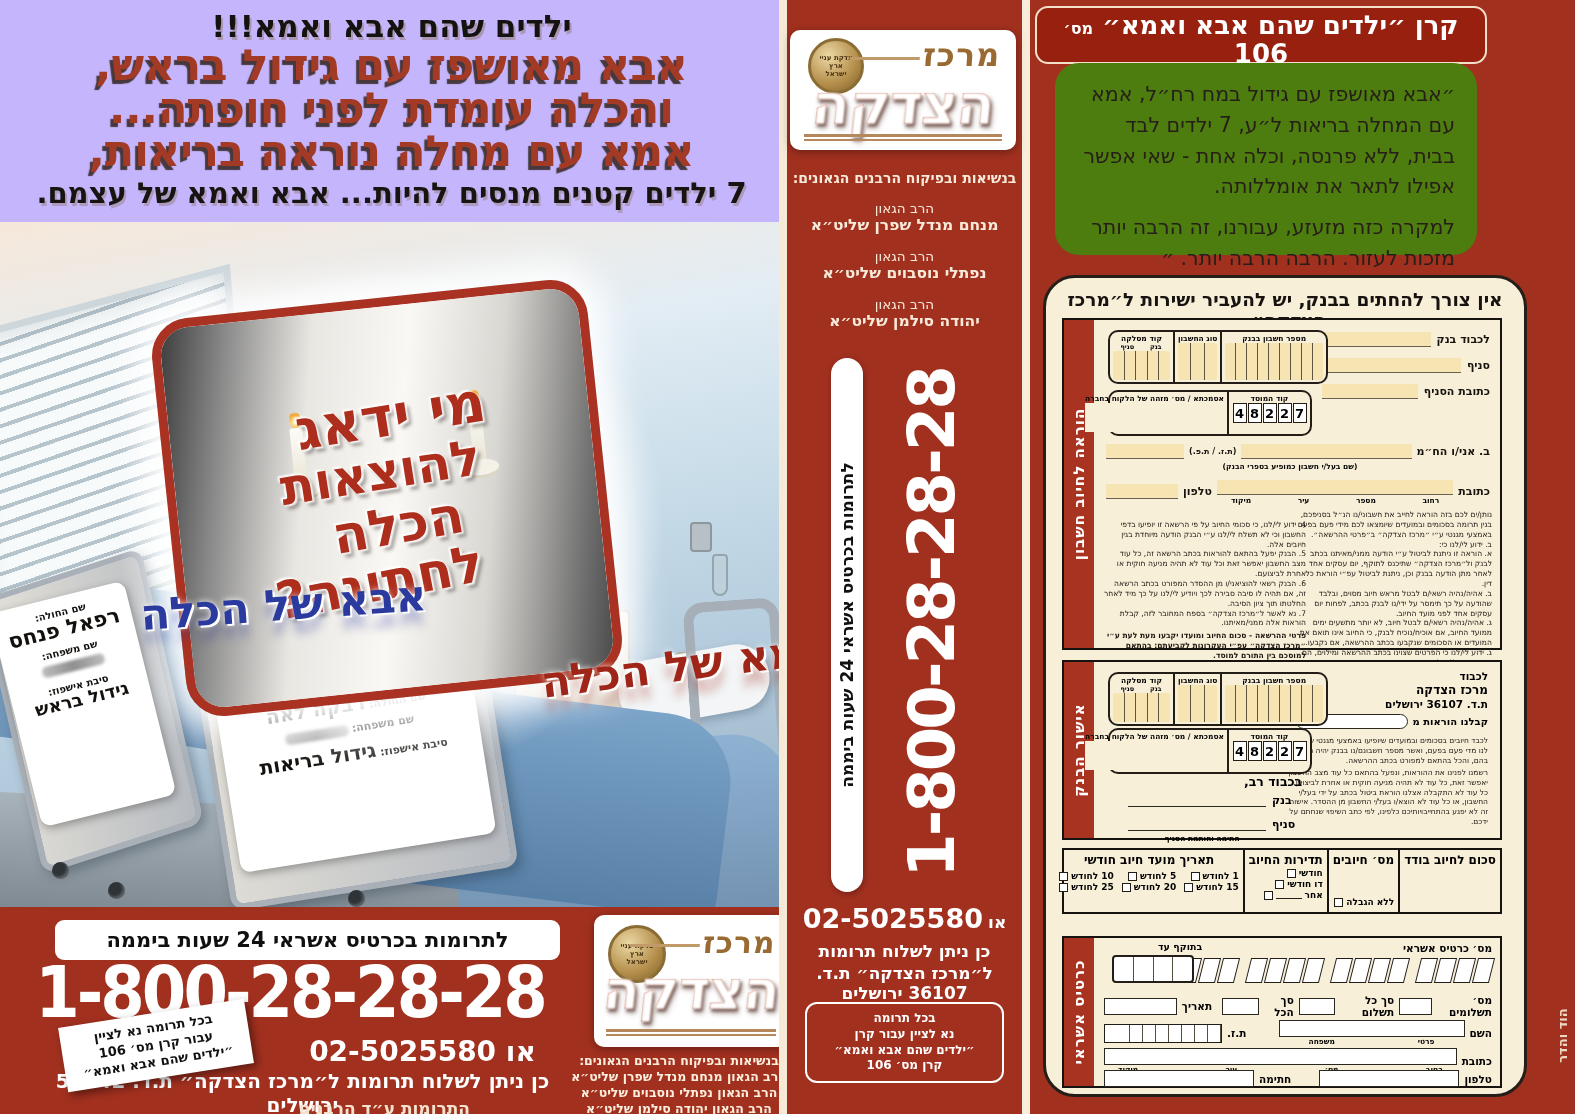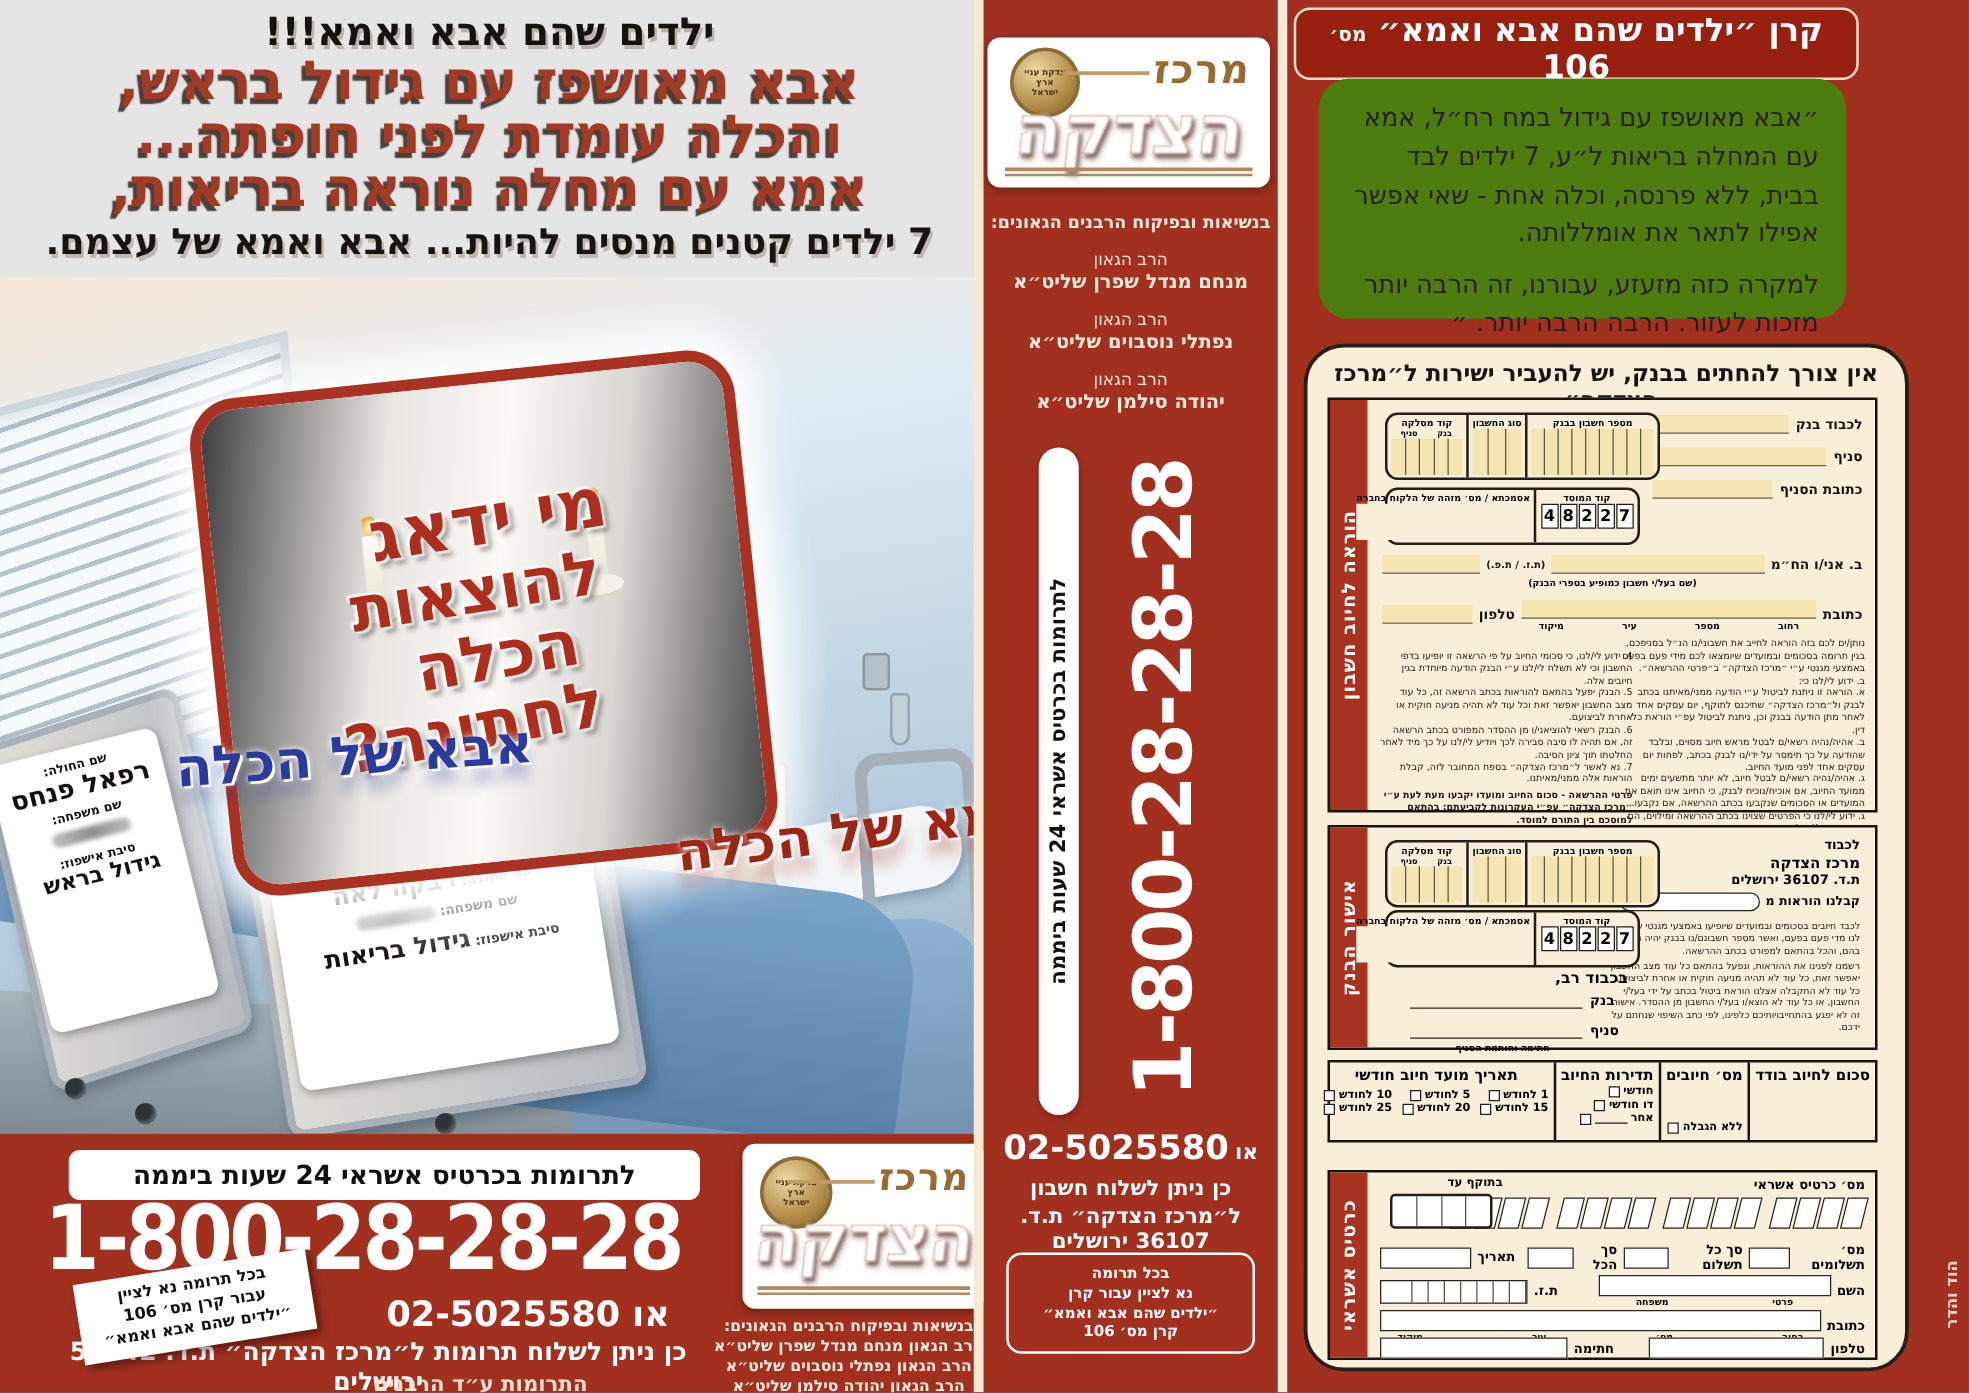--- a/index.html
+++ b/index.html
@@ -1,20 +1,20 @@
 <!DOCTYPE html>
 <html dir="rtl" lang="he"><head>
 <meta charset="utf-8">
 <style>
   html,body{margin:0;padding:0;background:#6b6b6b;}
   *{box-sizing:border-box;font-family:"DejaVu Sans",sans-serif;}
   .page{position:relative;width:1575px;height:1114px;background:#a2301f;overflow:hidden;margin:0 auto;direction:rtl;}
 
   
-  .panel-left{position:absolute;left:0;top:0;width:783px;height:907px;background:#e5e5e5;}
+  .panel-left{position:absolute;left:0;top:0;width:783px;height:907px;background:#c4b5fd;}
   .hl-top{position:absolute;left:0;top:8px;width:100%;text-align:center;font-size:31px;font-weight:bold;color:#151310;text-shadow:2px 3px 0 rgba(140,115,90,.45);}
   .hl-red{position:absolute;left:0;top:44px;width:100%;text-align:center;font-weight:bold;font-size:43px;line-height:1.0;color:#a33a25;text-shadow:-3px 4px 1px rgba(48,34,26,.85);}
   .hl-bot{position:absolute;left:0;top:176px;width:100%;text-align:center;font-size:29px;font-weight:bold;color:#171411;text-shadow:2px 3px 0 rgba(140,115,90,.4);}
 
   
   .photo{position:absolute;left:0;top:222px;width:783px;height:685px;overflow:hidden;
     background:linear-gradient(170deg,#f6e8da 0%,#e3edf4 24%,#c9dde9 46%,#b3cbdd 68%,#9db6c8 88%,#8fa6b8 100%);}
   .blind{position:absolute;left:-34px;top:78px;width:280px;height:310px;border:7px solid #ccd6db;
     background:repeating-linear-gradient(176deg,#f7fafb 0 12px,#b6c4cc 12px 16px);
     transform:rotate(-5deg) skewY(-10deg);box-shadow:inset 0 0 26px rgba(40,60,70,.18);}
@@ -343,21 +343,21 @@
       <span class="r-name">יהודה סילמן שליט״א</span>
     </div>
     <div class="v-strip">
       <div class="v-strip-text">לתרומות בכרטיס אשראי 24 שעות ביממה</div>
     </div>
     <div class="v-phone">1-800-28-28-28</div>
     <div class="alt-phone-mid">
       <span class="or">או</span>
       <span class="num" dir="ltr">02-5025580</span>
     </div>
-    <div class="mail1">כן ניתן לשלוח חשבון</div>
+    <div class="mail1">כן ניתן לשלוח תרומות</div>
     <div class="mail2">ל״מרכז הצדקה״ ת.ד. 36107 ירושלים</div>
     <div class="note-box">
       <div>בכל תרומה</div>
       <div>נא לציין עבור קרן</div>
       <div>״ילדים שהם אבא ואמא״</div>
       <div>קרן מס׳ 106</div>
     </div>
   </div>
 
   <div class="panel-right">

